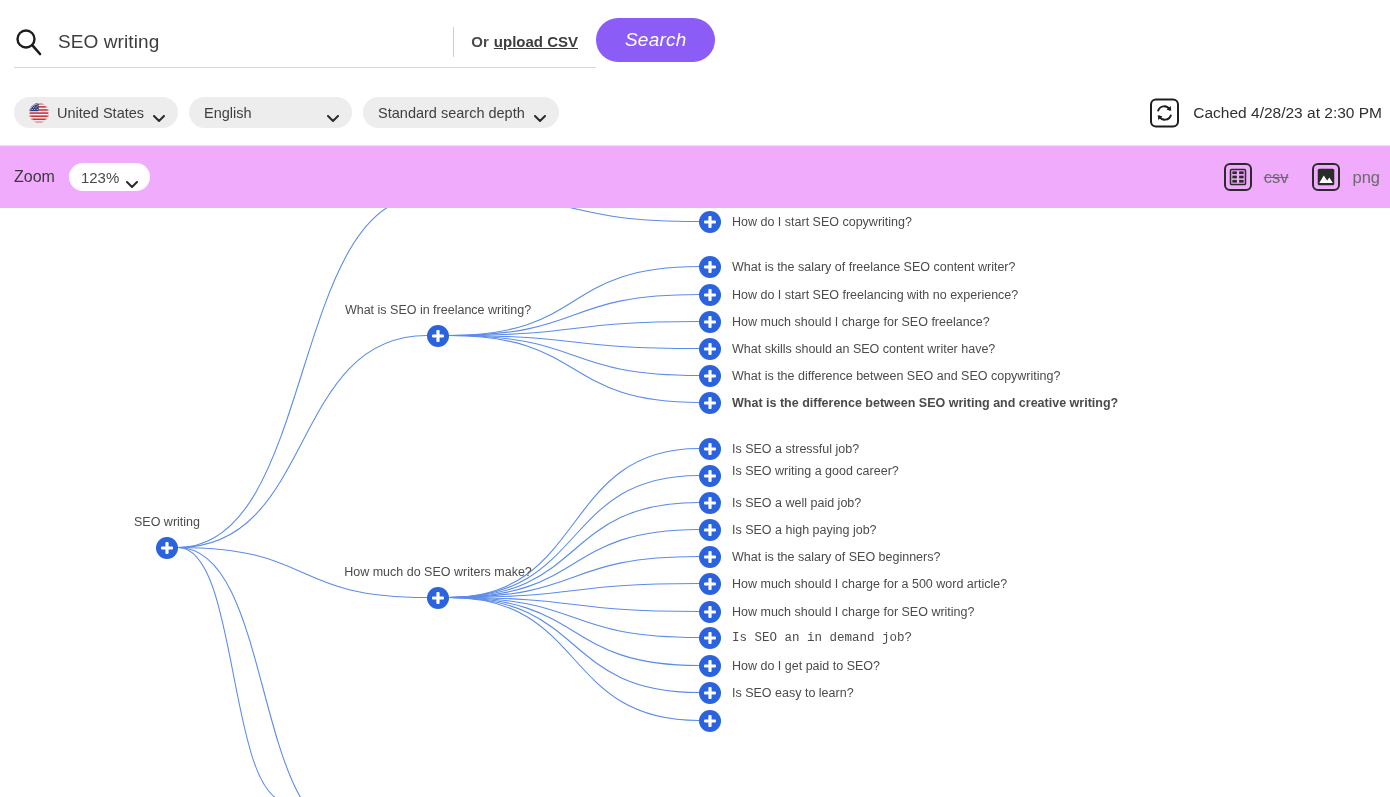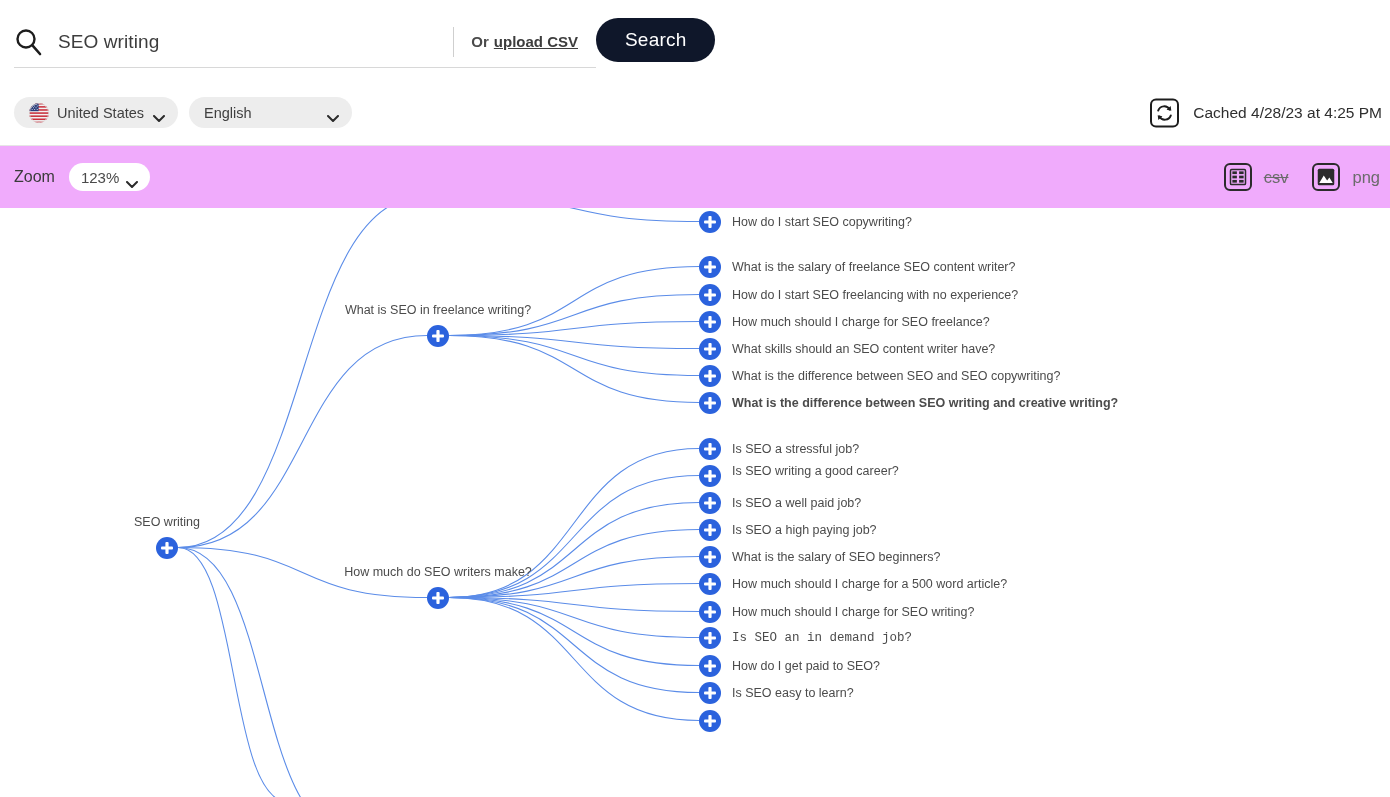--- a/index.html
+++ b/index.html
@@ -245,21 +245,21 @@
           <line x1="18.2" y1="18.2" x2="26" y2="27" stroke="#1d1d1d" stroke-width="2.6" stroke-linecap="round"></line>
         </svg>
     </span>
     <input class="search-input" type="text" value="SEO writing" style="">
     <div class="upload-divider"></div>
     <div class="upload-wrap">
       <span class="upload-or">Or</span>
       <span class="upload-link">upload CSV</span>
     </div>
   </div>
-  <button class="search-button" style="background: #0f172a;">Search</button>
+  <button class="search-button" style="background: #8b5cf6; font-style: italic;">Search</button>
 </div>
 
 <div class="filter-bar">
   <div class="chip">
     <span class="flag">
       <svg viewBox="0 0 20 20">
         <circle cx="10" cy="10" r="10" fill="#f2f2f2"></circle>
         <g>
           <rect x="0" y="0" width="20" height="1.55" fill="#c9303c"></rect>
           <rect x="0" y="3.1" width="20" height="1.55" fill="#c9303c"></rect>
@@ -297,31 +297,39 @@
 
   <div class="chip chip-lang">
     <span class="chip-label">English</span>
     <span class="chev">
       <svg viewBox="0 0 12 7">
           <polyline points="1,1 6,6 11,1" fill="none" stroke="#2b2b2b" stroke-width="2" stroke-linecap="round" stroke-linejoin="round"></polyline>
         </svg>
     </span>
   </div>
 
+  <div class="chip">
+    <span class="chip-label">Standard search depth</span>
+    <span class="chev">
+      <svg viewBox="0 0 12 7">
+          <polyline points="1,1 6,6 11,1" fill="none" stroke="#2b2b2b" stroke-width="2" stroke-linecap="round" stroke-linejoin="round"></polyline>
+        </svg>
+    </span>
+  </div>
 
   <div class="cached">
     <span class="cached-icon">
       <svg viewBox="0 0 24 24" width="19" height="19">
         <path d="M4 9 A8 8 0 0 1 18.5 7.5" fill="none" stroke="#1d1d1d" stroke-width="2.4" stroke-linecap="round"></path>
         <polygon points="19.8,3.2 20.6,9.3 14.6,7.8" fill="#1d1d1d"></polygon>
         <path d="M20 15 A8 8 0 0 1 5.5 16.5" fill="none" stroke="#1d1d1d" stroke-width="2.4" stroke-linecap="round"></path>
         <polygon points="4.2,20.8 3.4,14.7 9.4,16.2" fill="#1d1d1d"></polygon>
       </svg>
     </span>
-    <span>Cached 4/28/23 at 4:25 PM</span>
+    <span>Cached 4/28/23 at 2:30 PM</span>
   </div>
 </div>
 
 <div class="zoom-bar" style="background: #f0abfc;">
   <span class="zoom-label">Zoom</span>
   <div class="zoom-pill">
     <span>123%</span>
     <span class="chev">
       <svg viewBox="0 0 12 7">
           <polyline points="1,1 6,6 11,1" fill="none" stroke="#2b2b2b" stroke-width="2" stroke-linecap="round" stroke-linejoin="round"></polyline>

